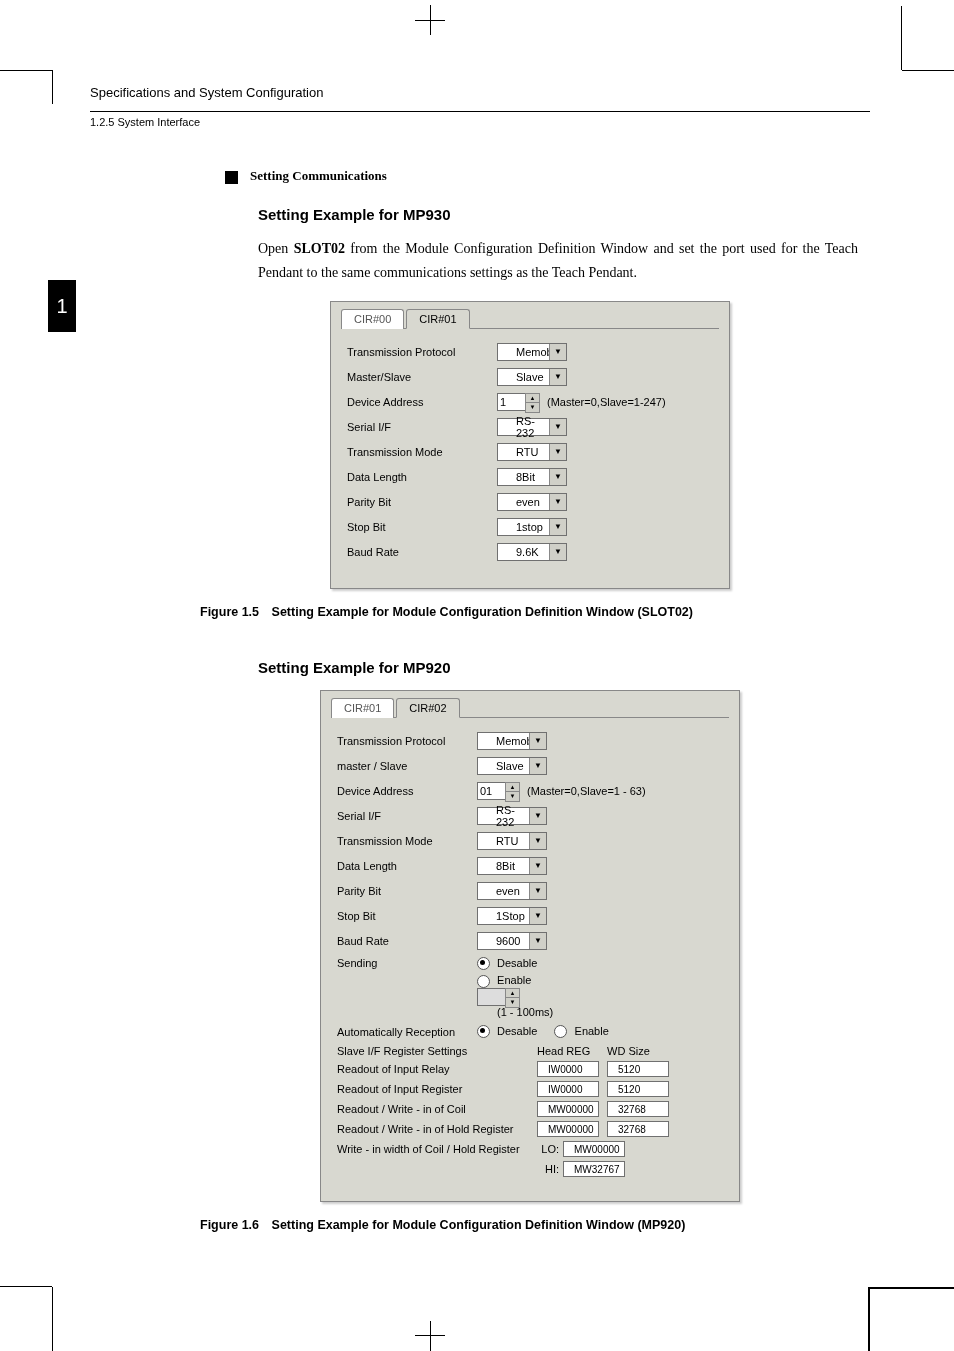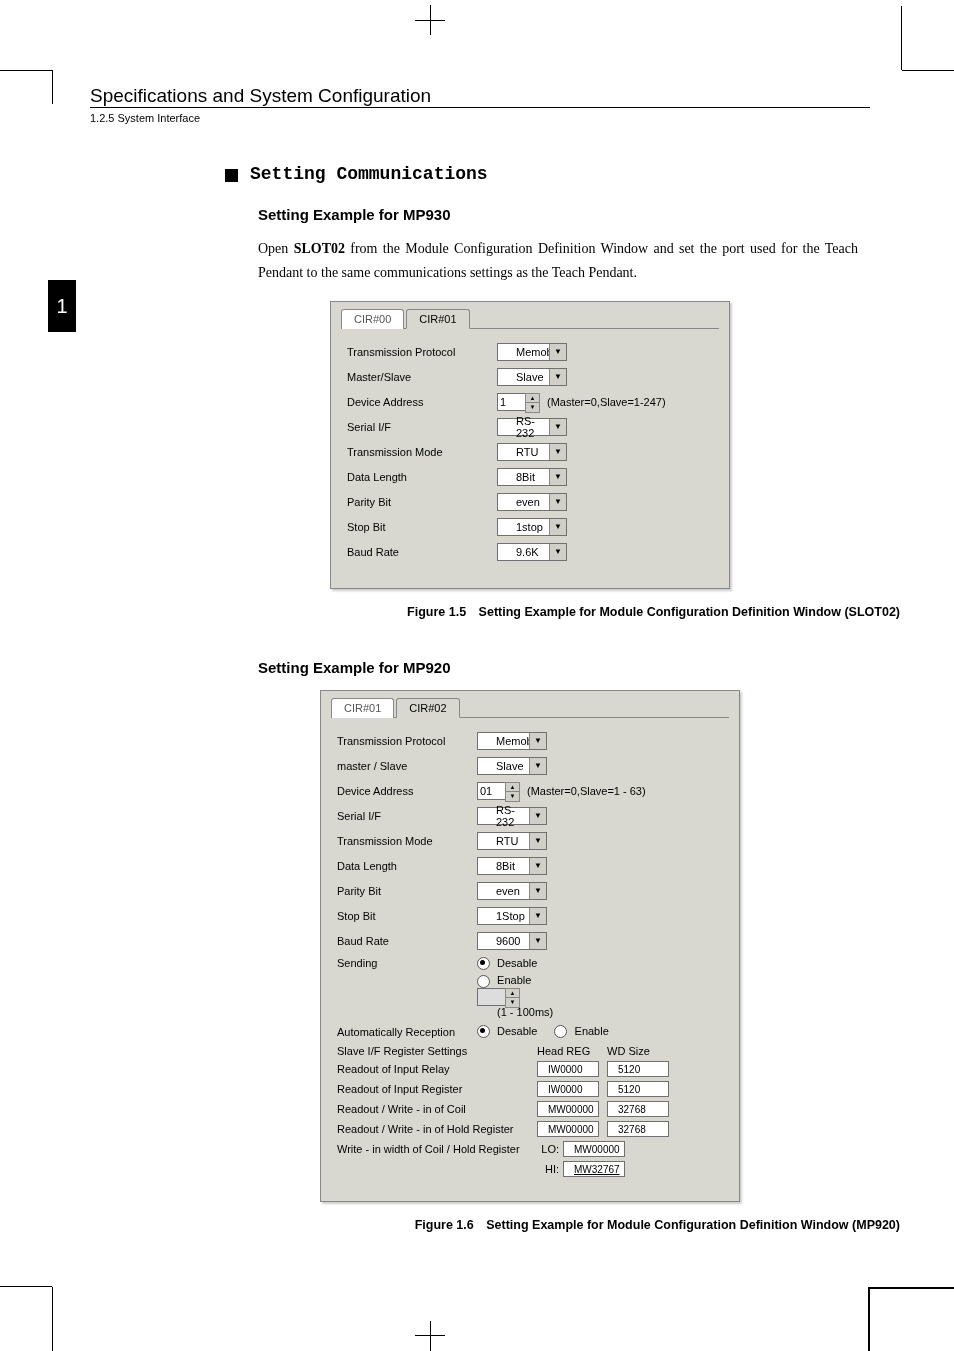--- a/index.html
+++ b/index.html
@@ -27,23 +27,23 @@
   .crop-br-box { position:absolute; right:0; bottom:0; width:86px; height:64px; border-left:2px solid #000; border-top:2px solid #000; box-sizing:border-box; }
 
   .page {
     position: absolute;
     left: 90px;
     top: 85px;
     width: 780px;
   }
   .header-spec {
     font-family: Arial, Helvetica, sans-serif;
-    font-size: 19px;
+    font-size: 13px;
     border-bottom: 1px solid #000;
-    padding-bottom: 0;
+    padding-bottom: 11px;
     margin-bottom: 4px;
   }
   .header-sys {
     font-family: Arial, Helvetica, sans-serif;
     font-size: 11px;
     margin-bottom: 40px;
   }
   .side-tab {
     position: absolute;
     left: 48px;
@@ -64,22 +64,22 @@
     margin-bottom: 22px;
   }
   .section-square {
     width: 13px;
     height: 13px;
     background: #000;
     margin-right: 12px;
     margin-top: 2px;
   }
   .section-title {
-    font-family: Liberation Mono, monospace;
-    font-size: 18px;
+    font-family: Liberation Serif, serif;
+    font-size: 13px;
     font-weight: bold;
   }
   .subsection-title {
     margin-left: 168px;
     font-family: Arial, Helvetica, sans-serif;
     font-size: 15px;
     font-weight: bold;
     margin-bottom: 14px;
   }
   .body-text {
@@ -88,21 +88,21 @@
     font-size: 14px;
     line-height: 1.7;
     text-align: justify;
     margin-bottom: 16px;
   }
   .body-text b { font-weight: bold; }
 
   .fig-caption {
     margin-left: 110px;
     width: 700px;
-    text-align: right;
+    text-align: left;
     font-family: Arial, Helvetica, sans-serif;
     font-size: 12.5px;
     font-weight: bold;
     margin-top: 16px;
     margin-bottom: 40px;
   }
   .page-num {
     text-align: center;
     font-size: 12px;
     margin-top: 18px;
@@ -454,19 +454,19 @@
       <div class="reg-box2">32768</div>
     </div>
     <div class="reg-row">
       <div class="reg-label">Write - in width of Coil / Hold Register</div>
       <span style="width:22px; text-align:right; margin-right:4px;">LO:</span>
       <div class="reg-box1" style="margin-right:0;">MW00000</div>
     </div>
     <div class="reg-row">
       <div class="reg-label"></div>
       <span style="width:22px; text-align:right; margin-right:4px;">HI:</span>
-      <div class="reg-box1" style="margin-right:2px;text-decoration:underline;">MW32767</div>
+      <div class="reg-box1" style="margin-right:2px;">MW32767</div>
     </div>
   </div>
 
   <div class="fig-caption">Figure 1.6 Setting Example for Module Configuration Definition Window (MP920)</div>
 
 </div>
 
 </body></html>

